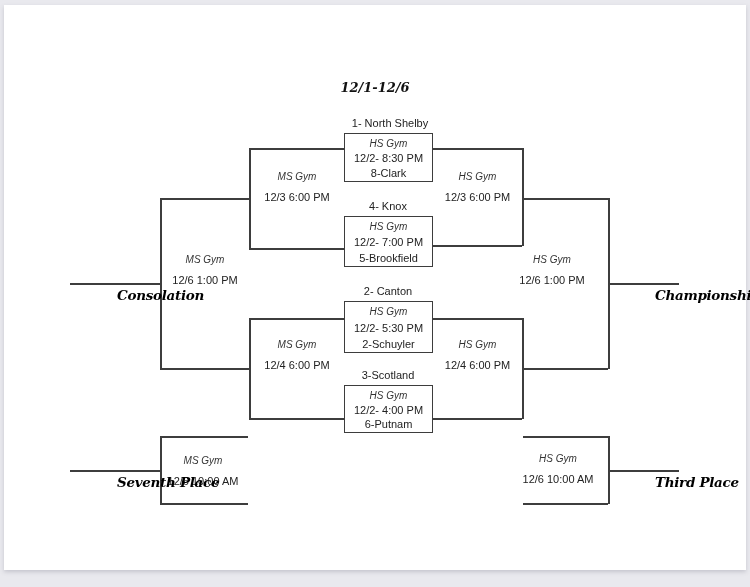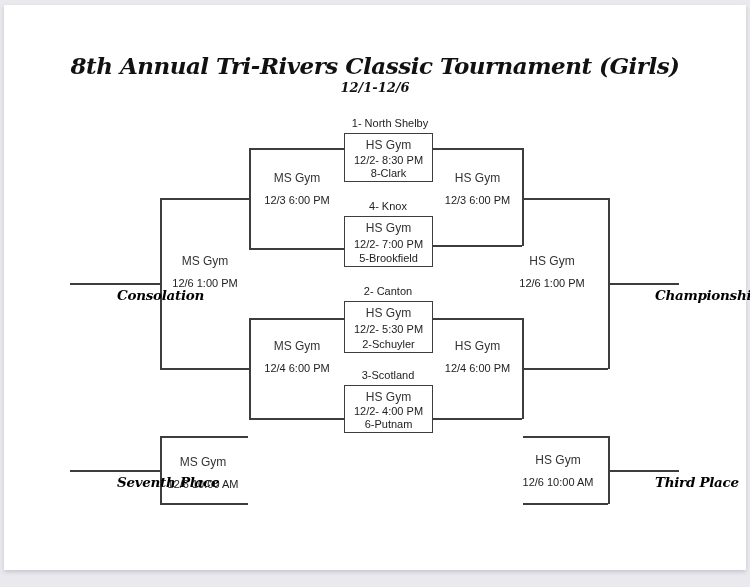--- a/index.html
+++ b/index.html
@@ -36,41 +36,40 @@
     position:absolute;width:89px;
     border:1.5px solid #3d3d3d;background:#fff;
     box-sizing:border-box;
     display:flex;flex-direction:column;justify-content:space-between;
     text-align:center;padding:4px 1px 2px 1px;
   }
   .teamtop{
     position:absolute;width:140px;text-align:center;
     font-size:11px;color:#222;
   }
-  .venue{font-size:12px;color:#333;}
+  .venue{font-style:italic;font-size:10px;color:#333;}
   .gtime{font-size:11px;color:#222;}
   .teambot{font-size:11px;color:#222;}
   .ginfo{position:absolute;text-align:center;}
   .ginfo .gtime{margin-top:9px;}
   .script-label{
     position:absolute;
     font-family:"DejaVu Serif", serif;
     font-weight:bold;font-style:italic;
     font-size:13.5px;color:#000;letter-spacing:-0.3px;
     white-space:nowrap;
     margin-left:44px;
   }
 </style>
 </head>
 <body>
 
 <div id="stage">
   <div class="page"></div>
 
-  <div class="title">8th Annual Tri-Rivers Classic Tournament (Girls)</div>
   <div class="subtitle">12/1-12/6</div>
 
   <div class="teamtop" style="left:320px;top:117px;">1- North Shelby</div>
   <div class="gamebox" style="left:344px;top:133px;height:49px;">
     <div class="venue">HS Gym</div>
     <div class="gtime">12/2- 8:30 PM</div>
     <div class="teambot">8-Clark</div>
   </div>
 
   <div class="teamtop" style="left:318px;top:200px;">4- Knox</div>

